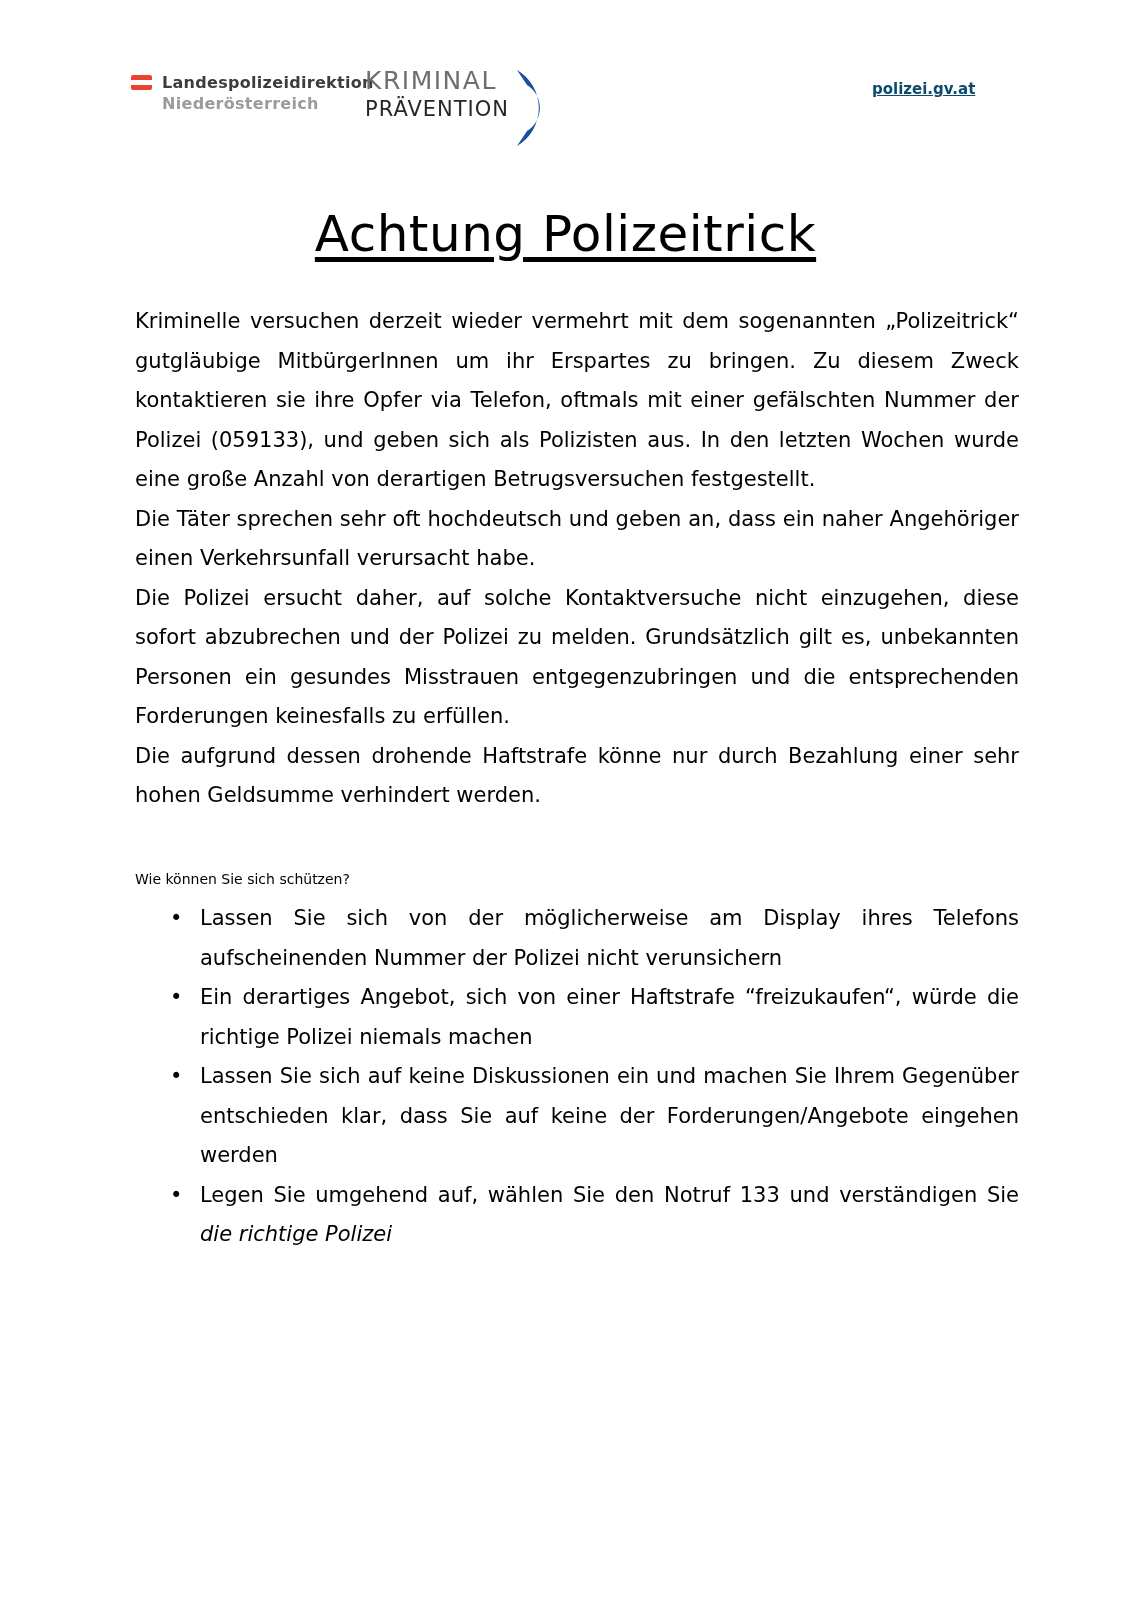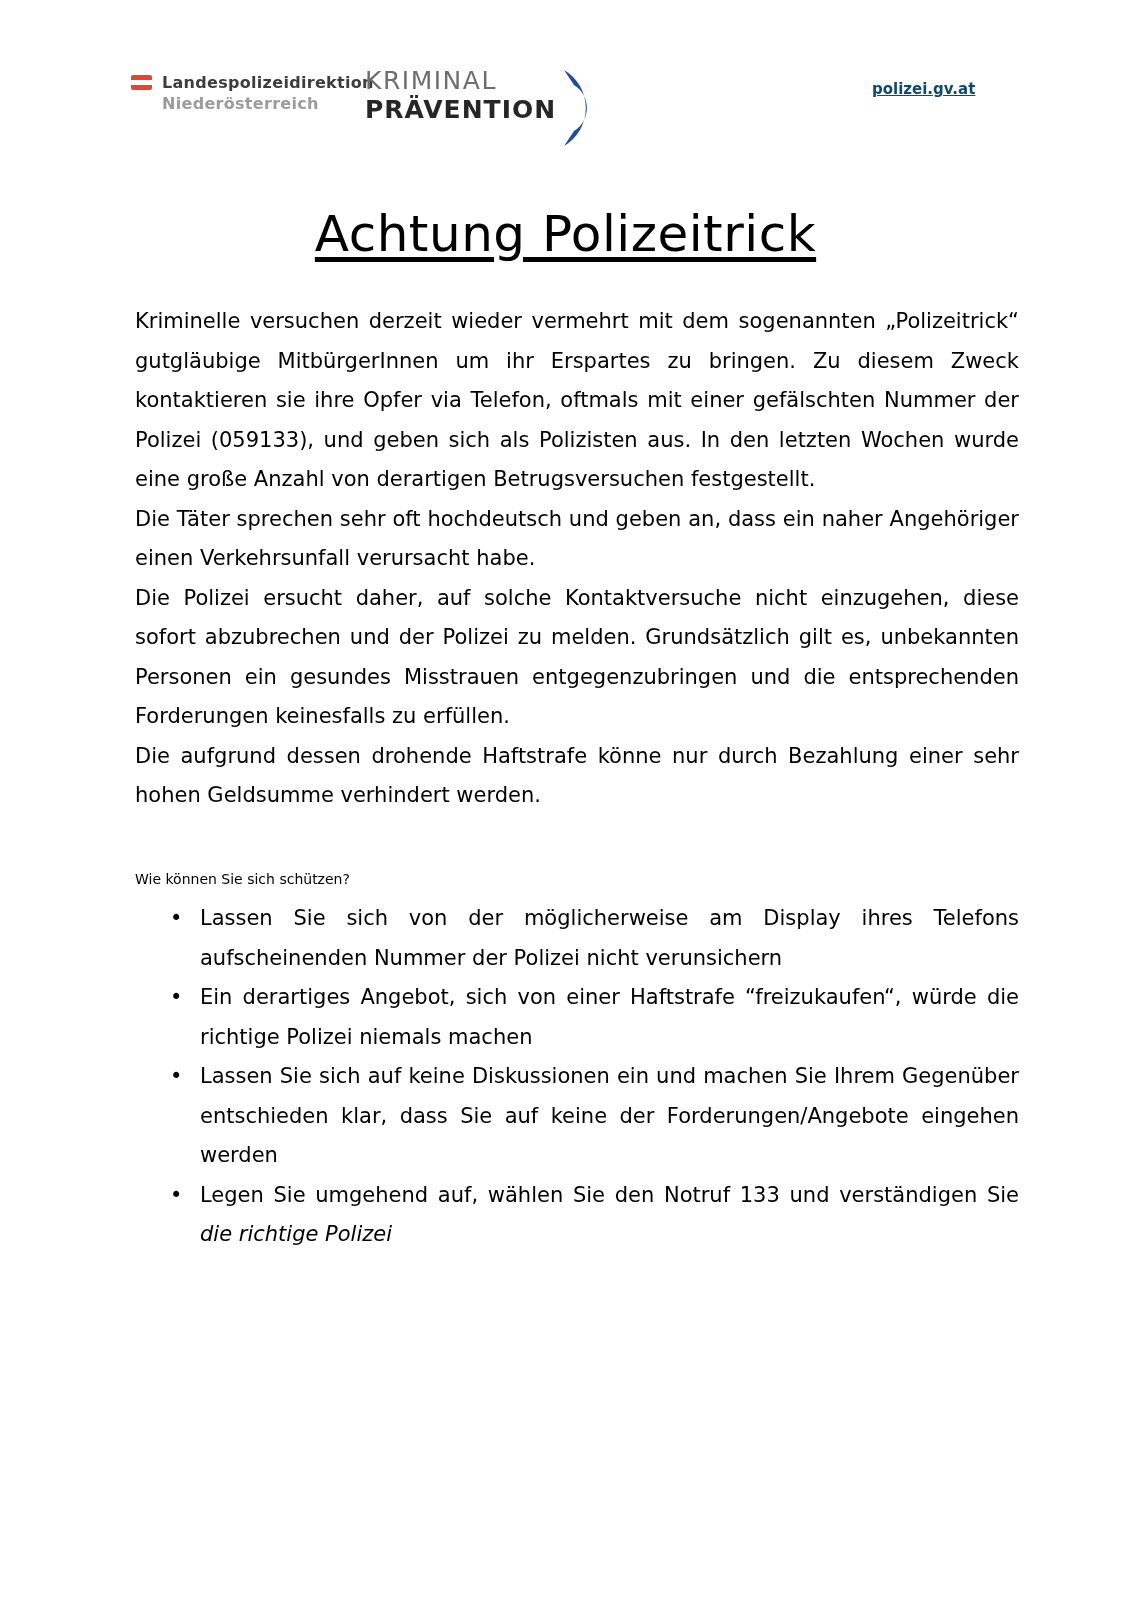--- a/index.html
+++ b/index.html
@@ -24,21 +24,21 @@
     width: 21px; height: 15px; margin-right: 10px; margin-top: 3px;
     background: linear-gradient(#e8432e 0 31%, #ffffff 31% 66%, #e8432e 66% 100%);
     border-radius: 2px;
   }
   .org-line1 { font-size: 16px; font-weight: 600; color: #3d3d3d; letter-spacing: 0.3px; line-height: 21px; }
   .org-line2 { font-size: 16px; font-weight: 700; color: #9b9b9b; letter-spacing: 0.3px; line-height: 21px; }
 
   .logo-block { position: absolute; left: 365px; top: 66px; display: flex; }
   .logo-text { display: flex; flex-direction: column; }
   .logo-line1 { font-size: 25px; color: #6e6e6e; letter-spacing: 1.5px; font-weight: 400; line-height: 29px; }
-  .logo-line2 { font-size: 25px; color: #262626; letter-spacing: 1px; font-weight: 700; line-height: 29px; }
+  .logo-line2 { font-size: 21px; color: #262626; letter-spacing: 1px; font-weight: 400; line-height: 29px; }
   .logo-arc { margin-left: 2px; margin-top: 2px; }
 
   .header-link {
     position: absolute; left: 872px; top: 80px;
     font-size: 15px; font-weight: 700; color: #0c4a6e;
     text-decoration: underline; cursor: pointer;
   }
 
   
   .doc-title {

